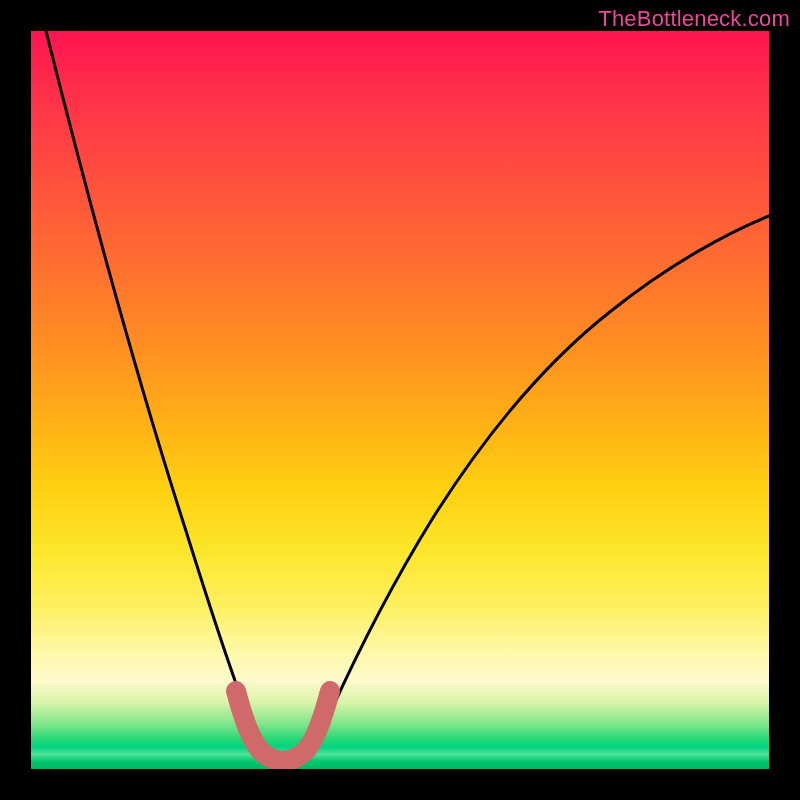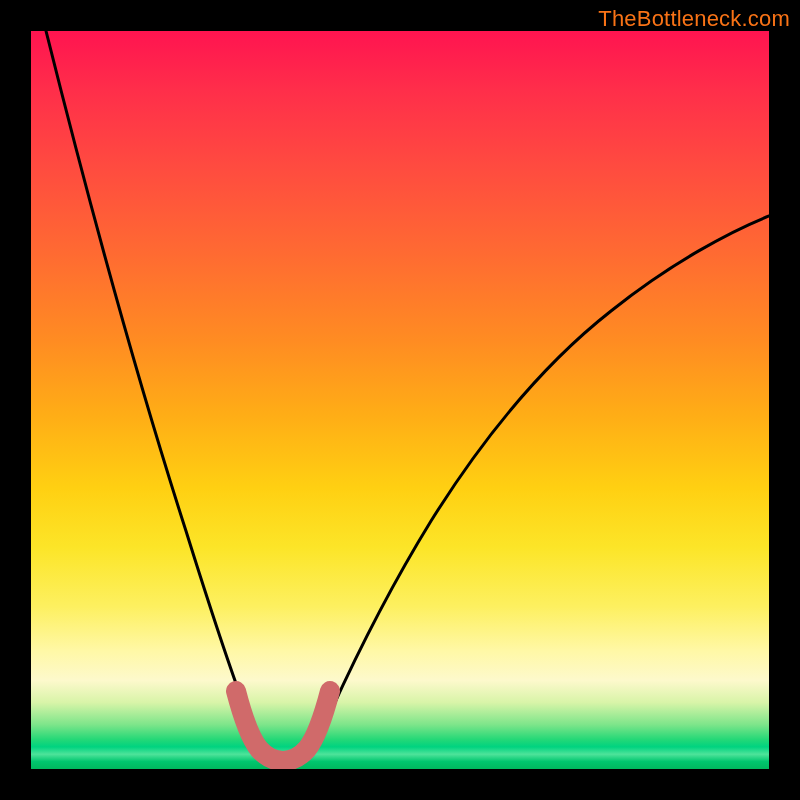--- a/index.html
+++ b/index.html
@@ -41,21 +41,21 @@
       #00d380 97%,
       #4ee39a 98%,
       #00c66e 99%,
       #00b85e 100%
     );
   }
   .watermark {
     position: absolute;
     top: 6px;
     right: 10px;
-    color: #f97316;
+    color: #ec4899;
     font-size: 22px;
     letter-spacing: 0.2px;
     user-select: none;
   }
   svg.curve {
     position: absolute;
     inset: 0;
     width: 738px;
     height: 738px;
   }

